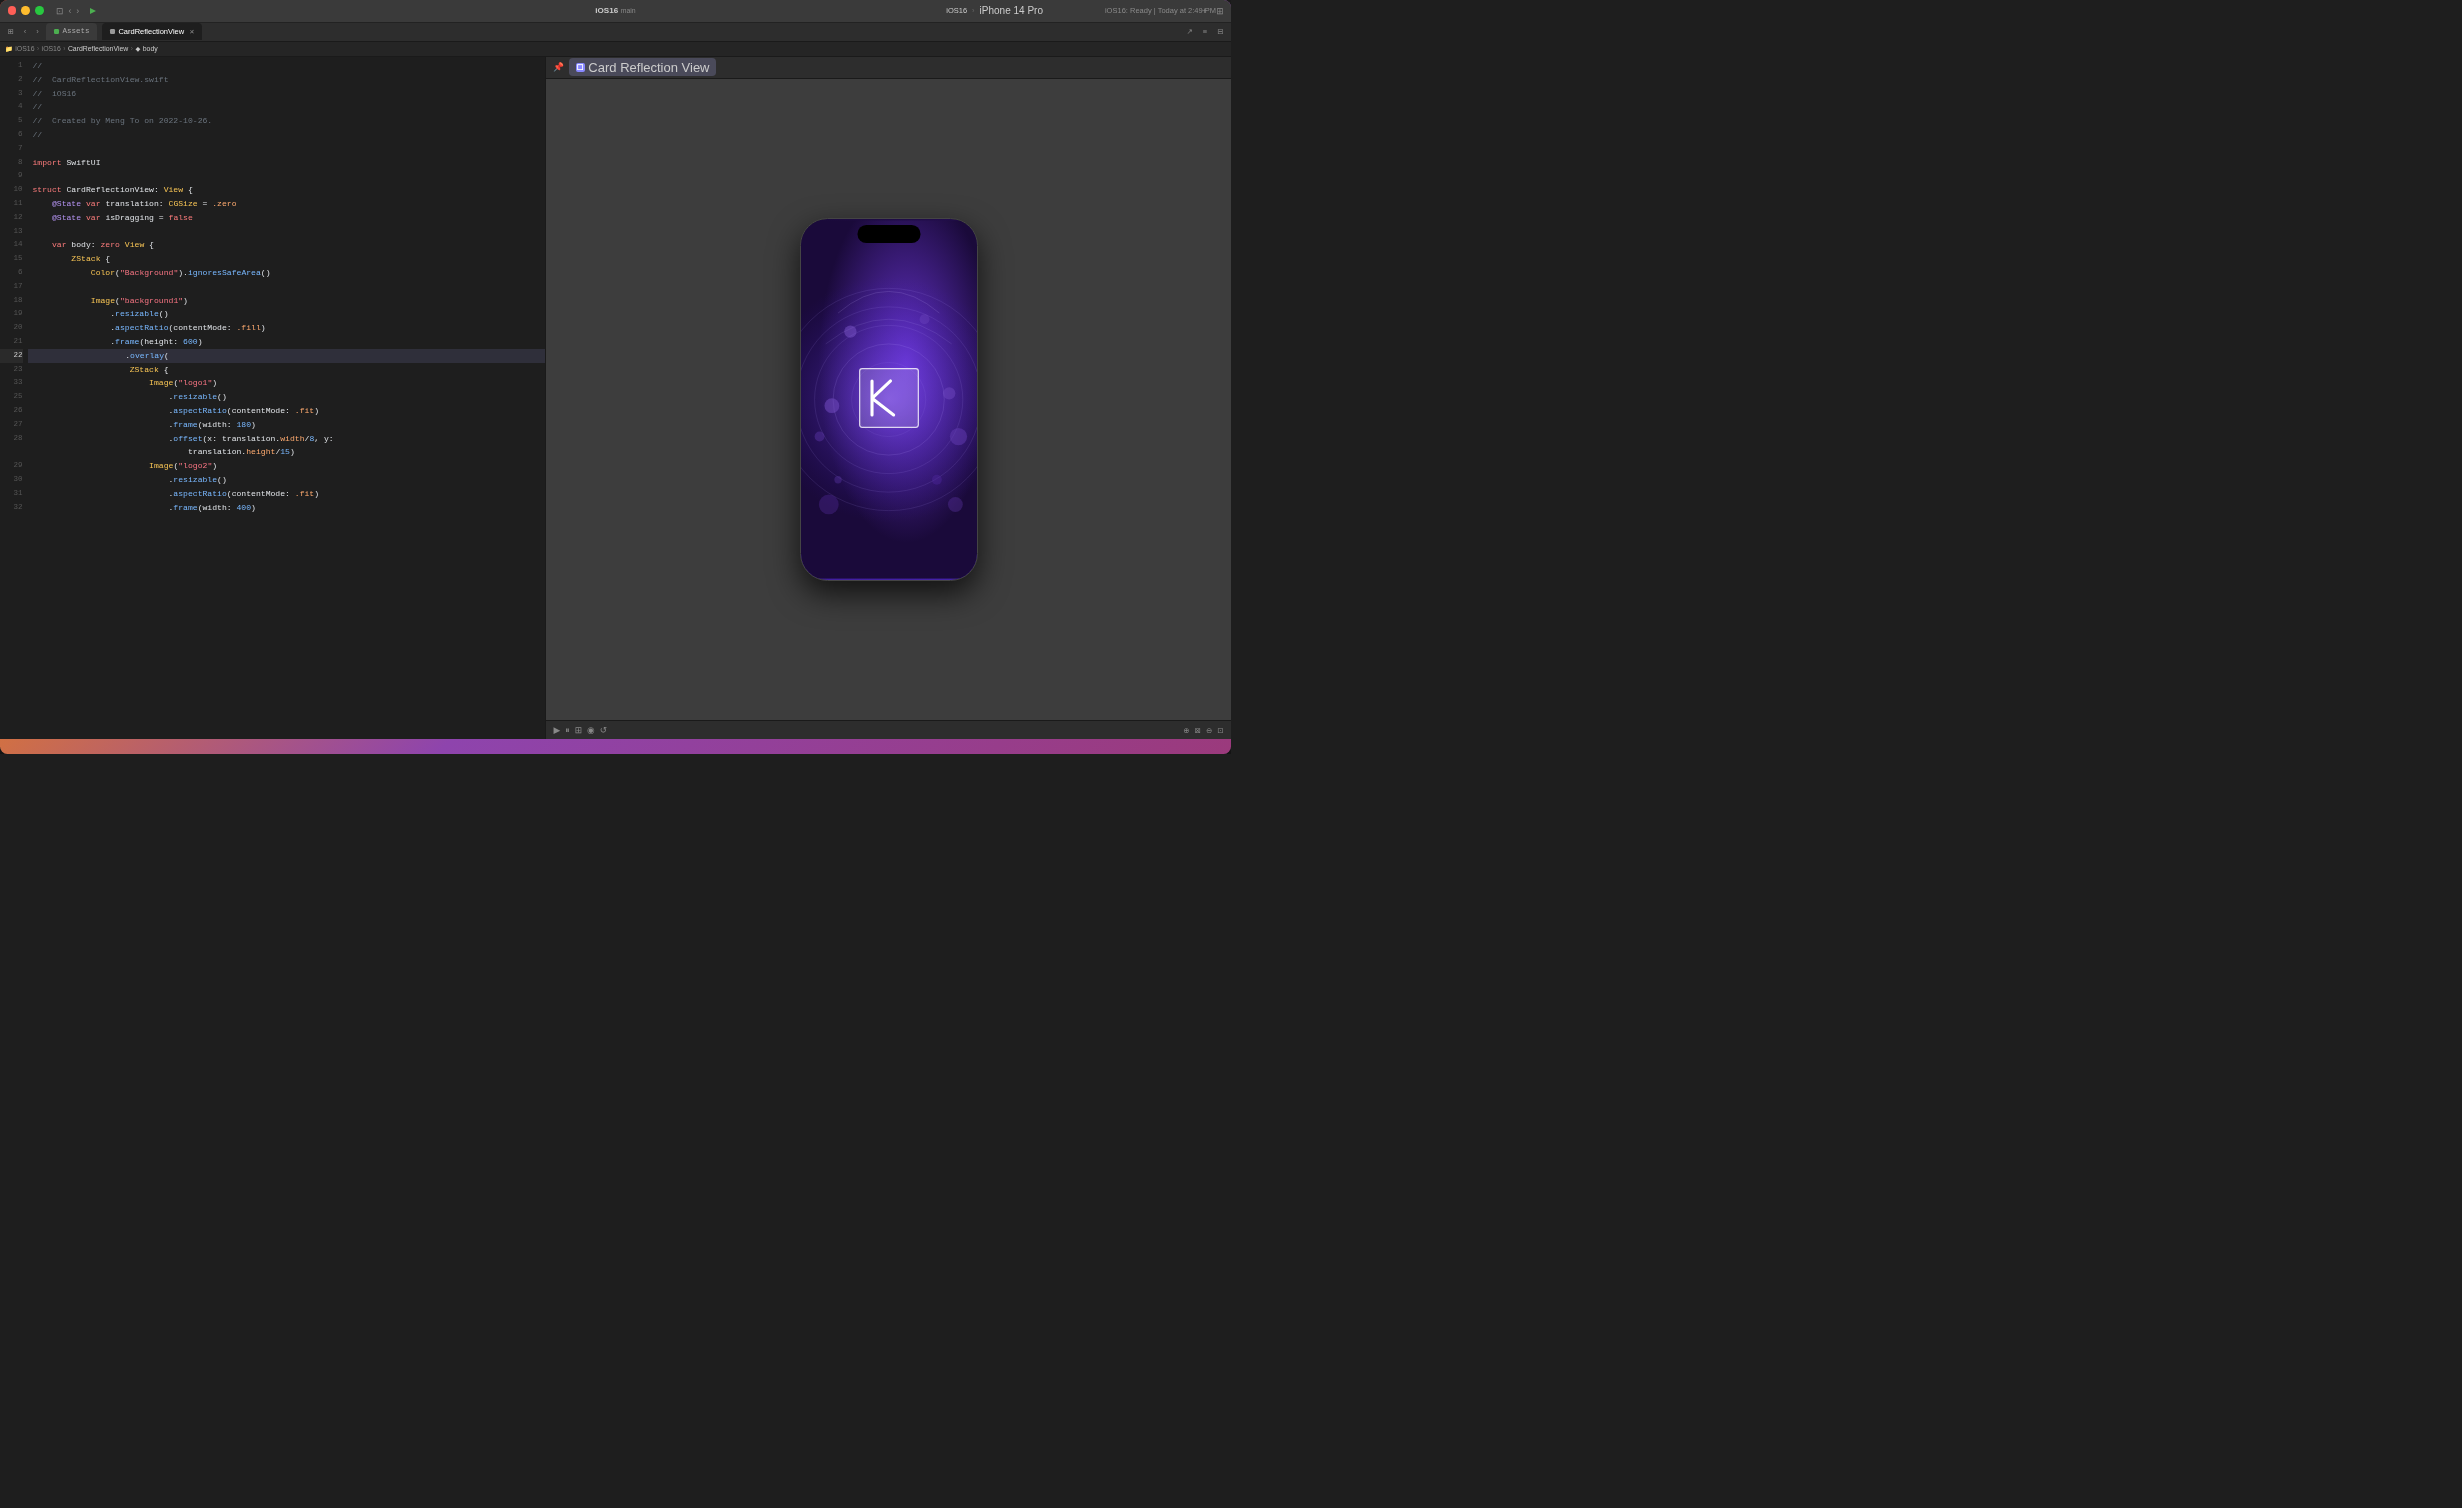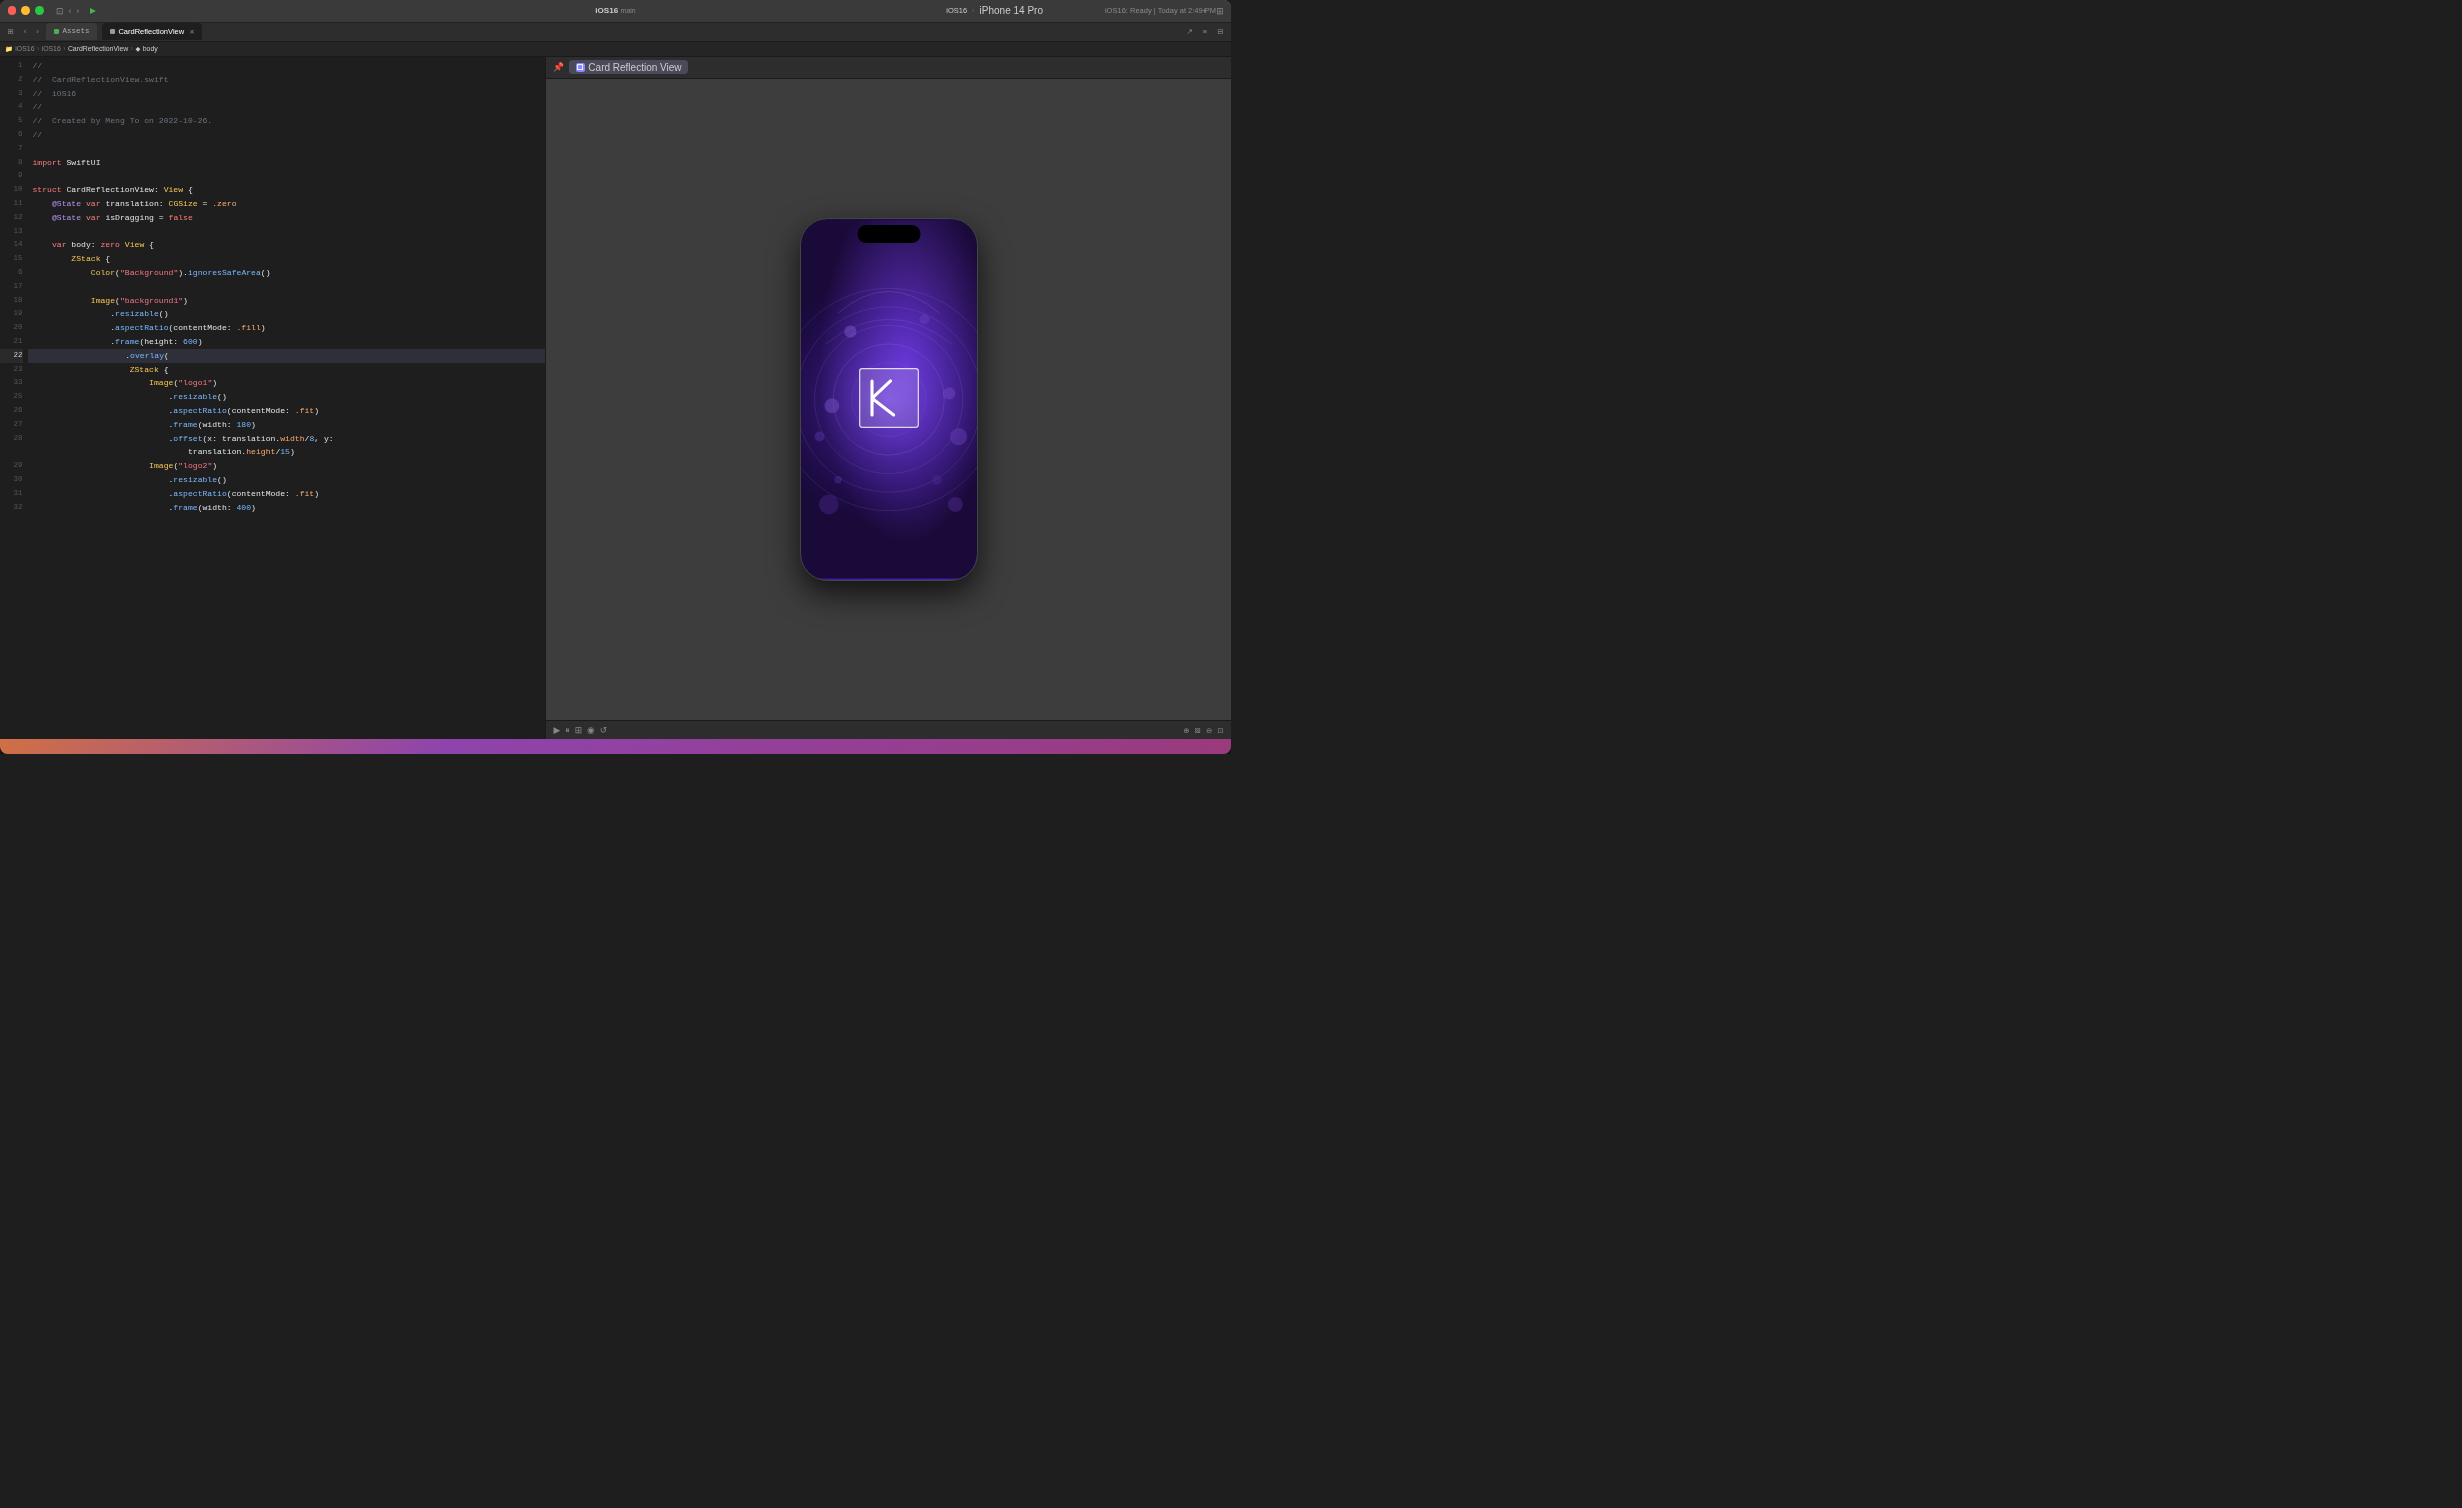--- a/index.html
+++ b/index.html
@@ -324,21 +324,21 @@
       background: #8888ff;
       border-radius: 1.9px;
       display: flex;
       align-items: center;
       justify-content: center;
       font-size: 5.6px;
       color: white;
     }
     .preview-title-text {
       color: #ccc;
-      font-size: 10px;
+      font-size: 13px;
     }
 
     .preview-canvas {
       flex: 1;
       display: flex;
       align-items: center;
       justify-content: center;
       background: #3d3d3d;
       position: relative;
     }

